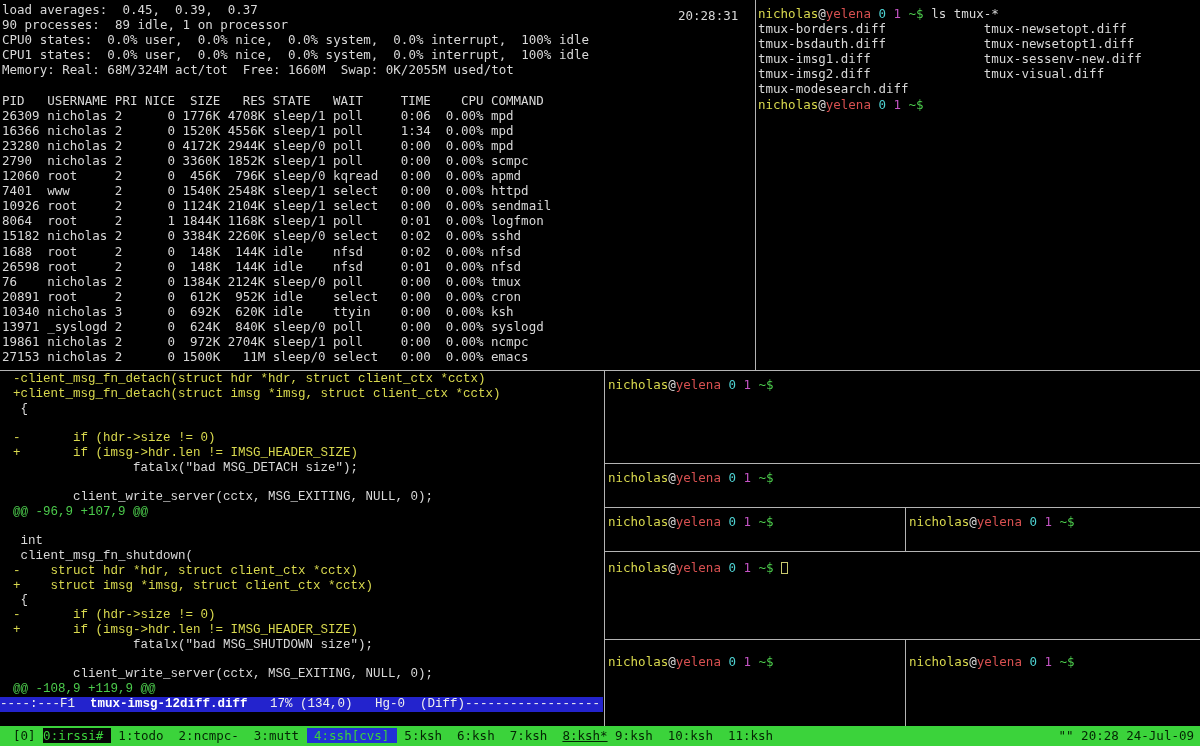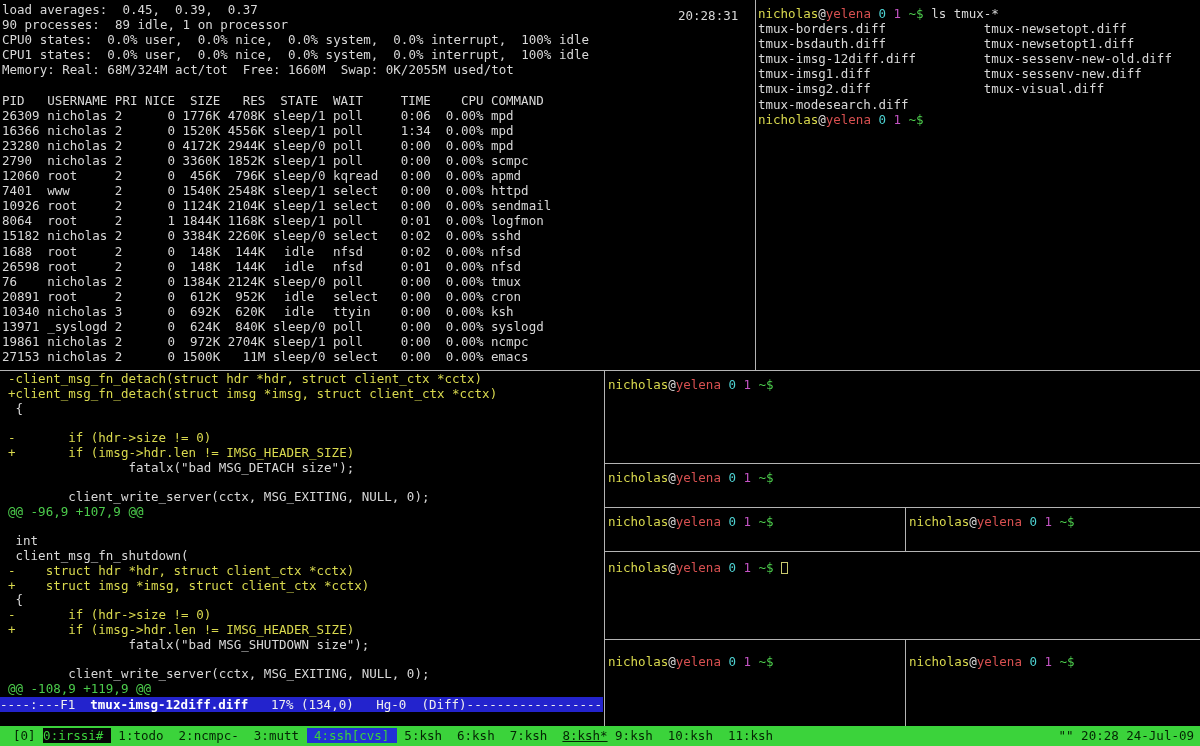--- a/index.html
+++ b/index.html
@@ -20,32 +20,32 @@
   #pane-top{left:0;top:0;width:753px;height:370px;padding:2px 0 0 2px;}
   #clock{position:absolute;left:678px;top:8px;}
   
   .col{display:inline-block;vertical-align:top;}
   .col-pid{width:5ch;}
   .col-user{width:8ch;margin-left:1ch;}
   .col-pri{width:3ch;margin-left:1ch;}
   .col-nice{width:4ch;text-align:right;margin-left:1ch;}
   .col-size{width:5ch;text-align:right;margin-left:1ch;}
   .col-res{width:5ch;text-align:right;margin-left:1ch;}
-  .col-state{width:7ch;margin-left:1ch;text-align:center;}
+  .col-state{width:7ch;margin-left:1ch;}
   .col-wait{width:8ch;margin-left:1ch;}
   .col-time{width:5ch;text-align:right;}
   .col-cpu{width:6ch;text-align:right;margin-left:1ch;}
   .col-cmd{margin-left:1ch;}
   
   #pane-shell{left:758px;top:0;width:442px;height:370px;padding-top:6px;}
   .lscol1{display:inline-block;width:30ch;}
   
   .vborder,.hborder{position:absolute;background:var(--border);}
   
-  #pane-emacs{left:0;top:372px;width:603px;height:354px;padding-left:8px;}
+  #pane-emacs{left:0;top:372px;width:603px;height:354px;padding-left:13px;font-family:Liberation Mono, monospace;}
   #modeline{position:absolute;left:0;top:325px;width:603px;height:15px;line-height:15px;
             background:var(--blue);color:#efefef;white-space:pre;}
   #modeline .mfile{font-weight:bold;color:#ffffff;}
   #minibuffer{position:absolute;left:0;top:340px;width:603px;height:14px;background:var(--black);}
   
   #br-region{left:605px;top:371px;width:595px;height:355px;background:var(--black);}
   .shellpane{position:absolute;background:var(--black);padding-left:3px;}
   .prompt{white-space:pre;}
   .cursor{display:inline-block;width:7px;height:12px;border:1px solid #c9c96e;vertical-align:-2px;}
   
@@ -99,21 +99,20 @@
 </div>
 
 <div class="vborder" style="left:755px;top:0;width:1px;height:371px;"></div>
 
 <div id="pane-shell" class="pane">
   <div class="line prompt"><span class="c-y">nicholas</span><span class="c-w">@</span><span class="c-r">yelena</span><span> </span><span class="c-c">0</span><span> </span><span class="c-m">1</span><span> </span><span class="c-g">~$</span><span class="c-w"> ls tmux-*</span></div>
   <div>
 
   <div class="line"><span class="lscol1">tmux-borders.diff</span><span>tmux-newsetopt.diff</span></div>
       <div class="line"><span class="lscol1">tmux-bsdauth.diff</span><span>tmux-newsetopt1.diff</span></div>
-      <div class="line"><span class="lscol1">tmux-imsg-12diff.diff</span><span>tmux-sessenv-new-old.diff</span></div>
       <div class="line"><span class="lscol1">tmux-imsg1.diff</span><span>tmux-sessenv-new.diff</span></div>
       <div class="line"><span class="lscol1">tmux-imsg2.diff</span><span>tmux-visual.diff</span></div>
       <div class="line"><span class="lscol1">tmux-modesearch.diff</span><span></span></div>
     </div>
   <div class="line prompt"><span class="c-y">nicholas</span><span class="c-w">@</span><span class="c-r">yelena</span><span> </span><span class="c-c">0</span><span> </span><span class="c-m">1</span><span> </span><span class="c-g">~$</span></div>
 </div>
 
 <div class="hborder" style="left:0;top:370px;width:1200px;height:1px;"></div>
 
 <div id="pane-emacs" class="pane">

